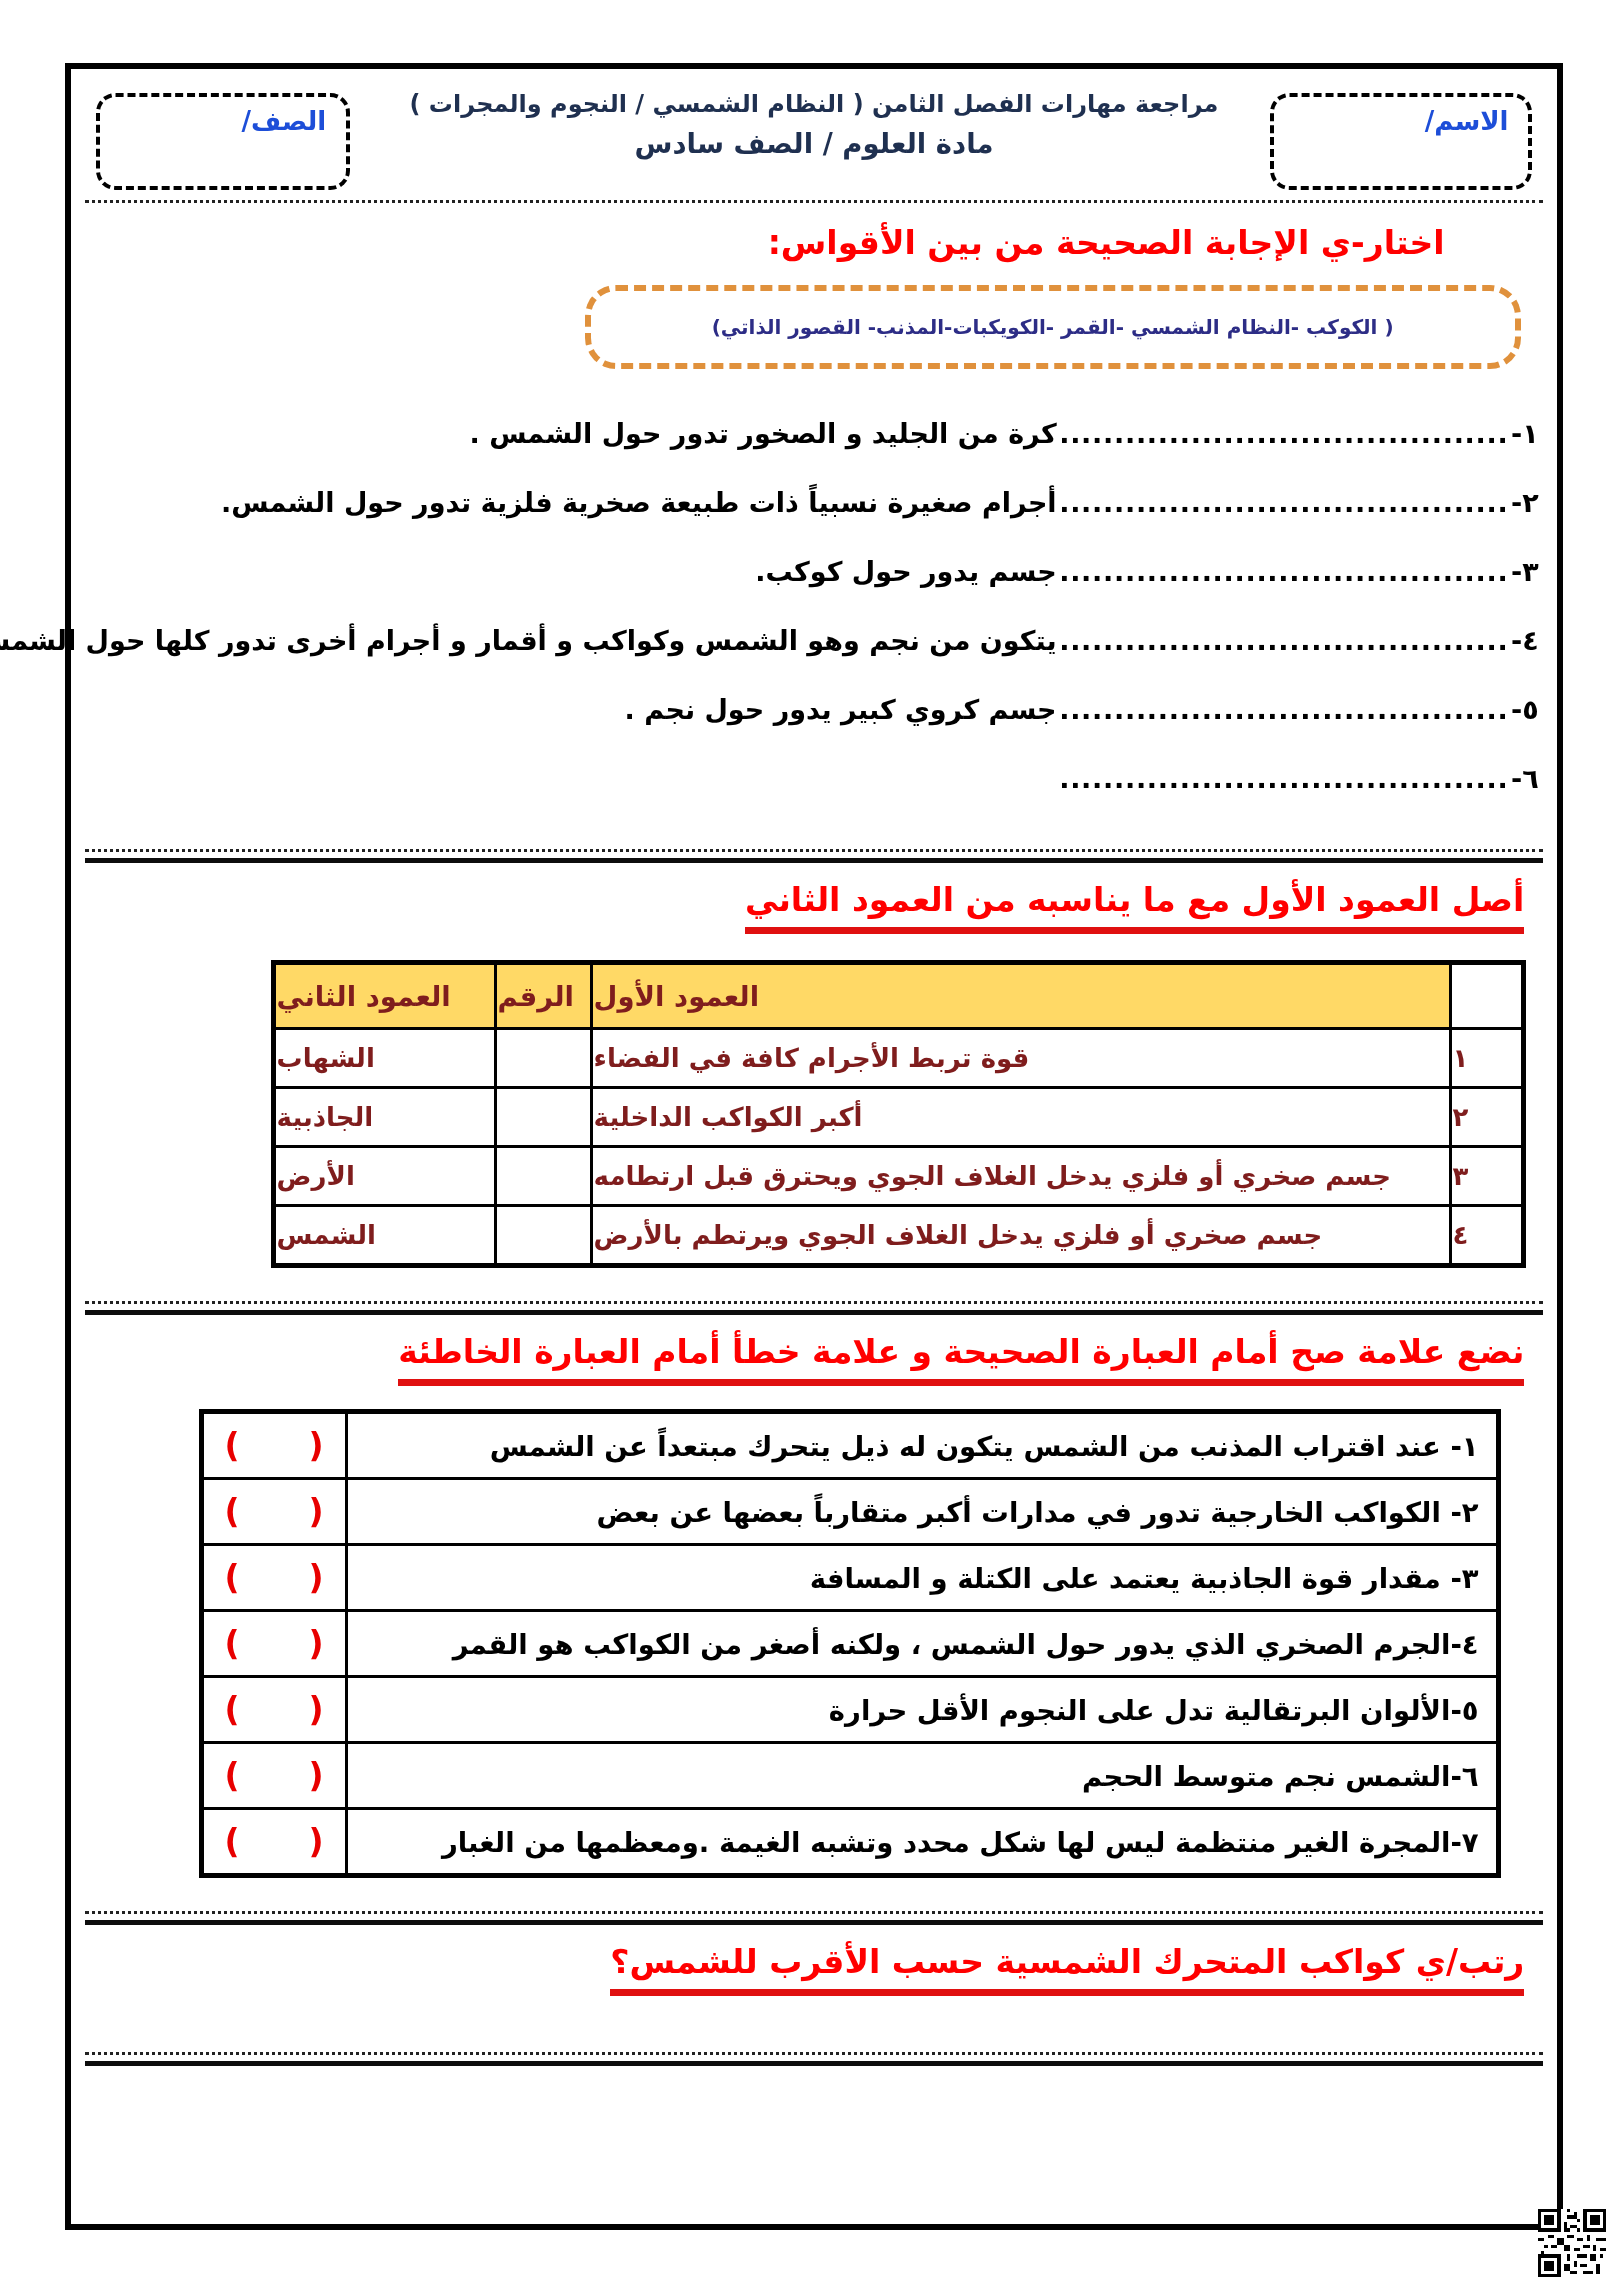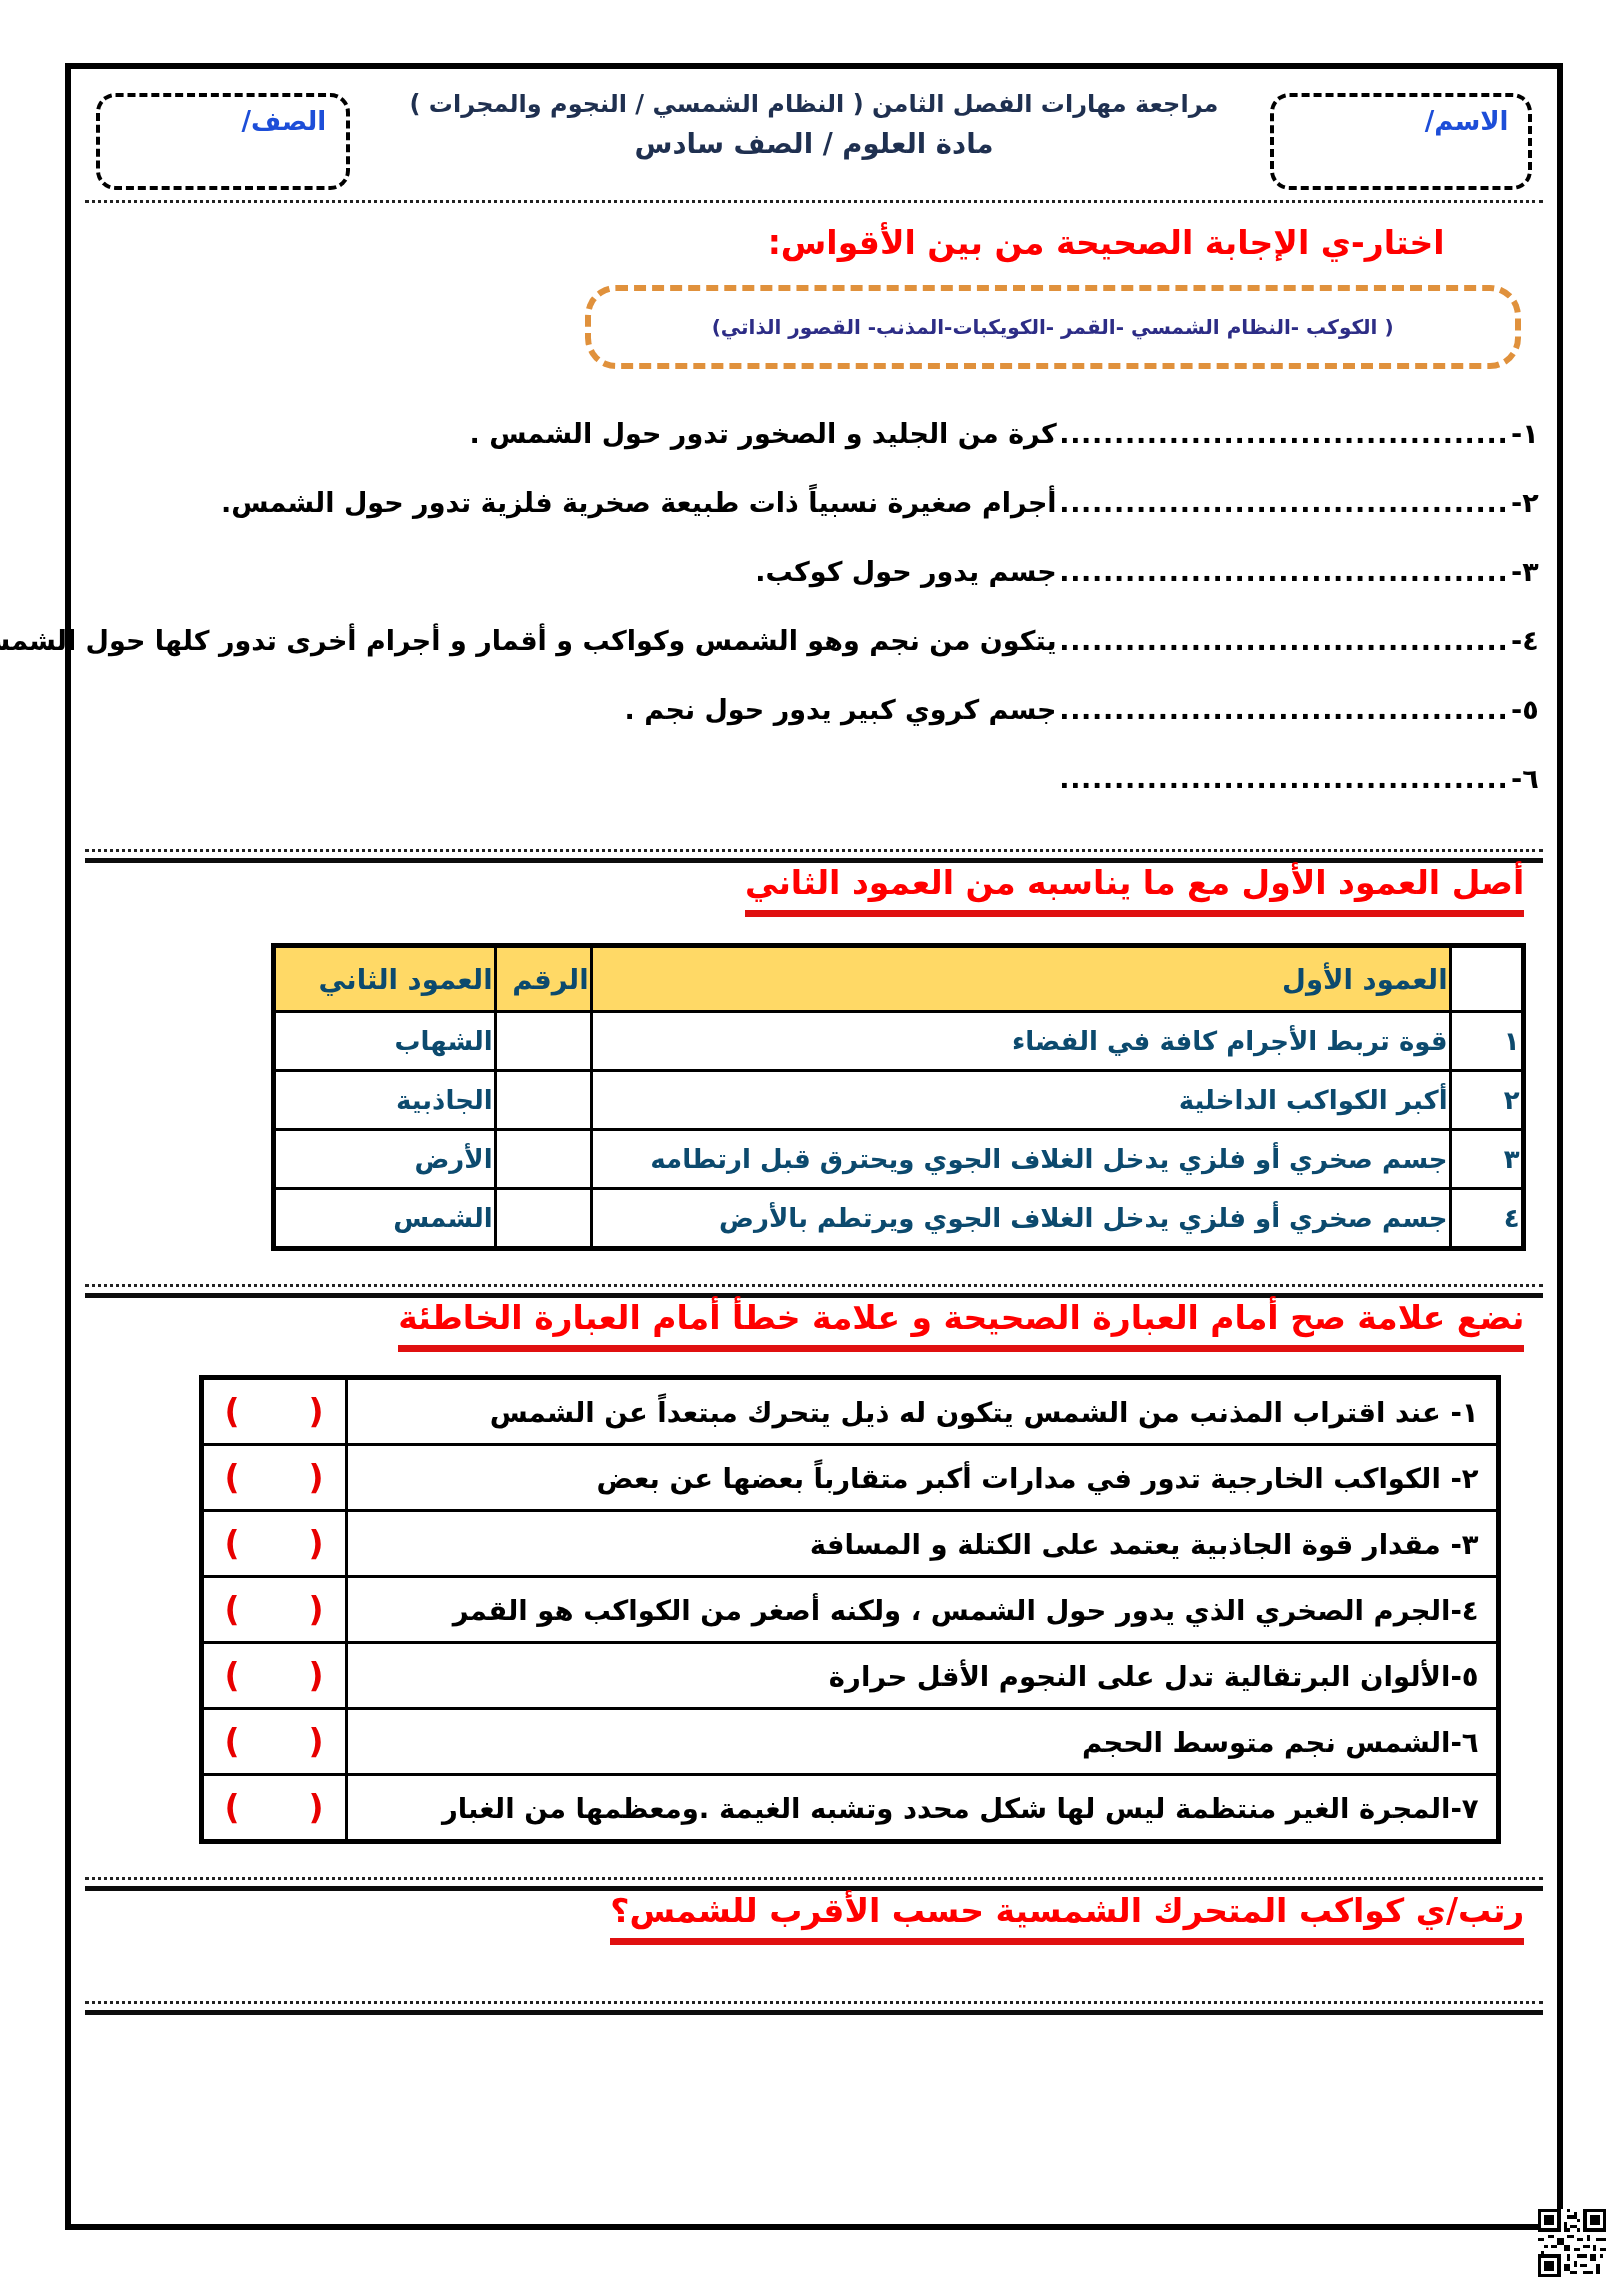--- a/index.html
+++ b/index.html
@@ -27,39 +27,39 @@
   .hdr-title .t1 { font-size:24px; line-height:1.55; }
   .hdr-title .t2 { font-size:27.5px; line-height:1.5; }
   
   .sep1 { border-top:3.9px dotted #222; height:0; }
   .sep2 { border-top:3.9px dotted #222; border-bottom:5.9px solid #0d0d0d; height:5.9px; }
   
   .sec-heading { direction:rtl; text-align:right; color:#FF0000; font-weight:bold; font-size:33px; }
   .sec-heading .hd-inner { display:inline-block; }
   .sec-heading.underlined .hd-inner { border-bottom:7.2px solid #E01010; padding-bottom:7.9px; }
   .h-choose { margin:19.6px 98px 0 0; }
-  .h-match, .h-tf, .h-order { margin-right:18.3px; margin-top:0;text-align:right; }
+  .h-match, .h-tf, .h-order { margin-right:18.3px; margin-top:17px;text-align:right; }
   
   .word-bank {
     margin:23.6px 22px 0 auto; width:936px; min-height:84px; box-sizing:border-box;
     border:6.5px dashed #E0913C; border-radius:31px;
     display:flex; align-items:center; justify-content:center;
     color:#2D2D86; font-weight:bold; font-size:20px; direction:rtl; padding:10.5px 27.5px;
   }
   
   .q-wrap { margin-top:30px; }
   .q-row { display:flex; direction:rtl; align-items:center; height:69px;
            font-weight:bold; font-size:27px; color:#000; padding-right:3.9px; }
   .q-num { white-space:nowrap; }
   .q-dots { letter-spacing:0.7px; margin:0 2.6px; white-space:nowrap; }
   .q-text { white-space:nowrap; }
   
   .mtable { border-collapse:collapse; direction:rtl; width:1250px; margin:26px 17px 0 auto;
             border:5.2px solid #000; table-layout:fixed; }
-  .mtable th, .mtable td { border:3.3px solid #000; font-weight:bold; color:#0c4a6e; text-align:right; }
+  .mtable th, .mtable td { border:3.3px solid #000; font-weight:bold; color:#7f1d1d; text-align:left; }
   .mtable th { background:#FFD966; font-size:27.5px; height:60px; }
   .mtable th.idx-h { background:#fff; }
   .mtable td { font-size:26px; height:54px; }
   
   .tftable { border-collapse:collapse; direction:rtl; width:1302px; margin:23.6px 42px 0 auto;
              border:5.2px solid #000; table-layout:fixed; }
   .tftable td { border:3.3px solid #000; font-weight:bold; }
   .tftable td.stmt { font-size:27.5px; color:#000; text-align:right; padding:10.5px 17px; height:42px;margin-left:28px; }
   .tftable td.brk  { width:139px; text-align:center; color:#E80000; font-size:33px; white-space:pre; }
   

